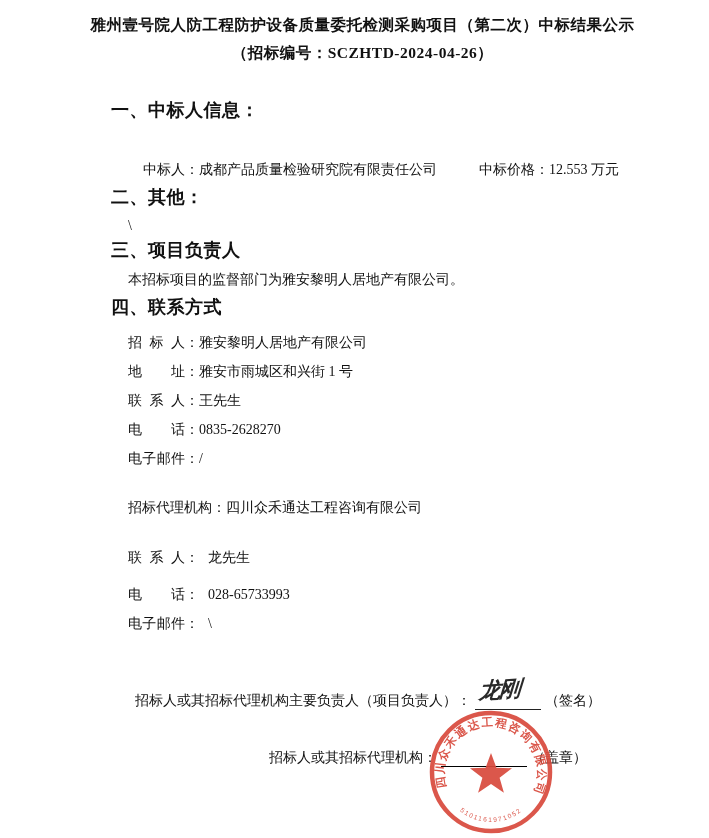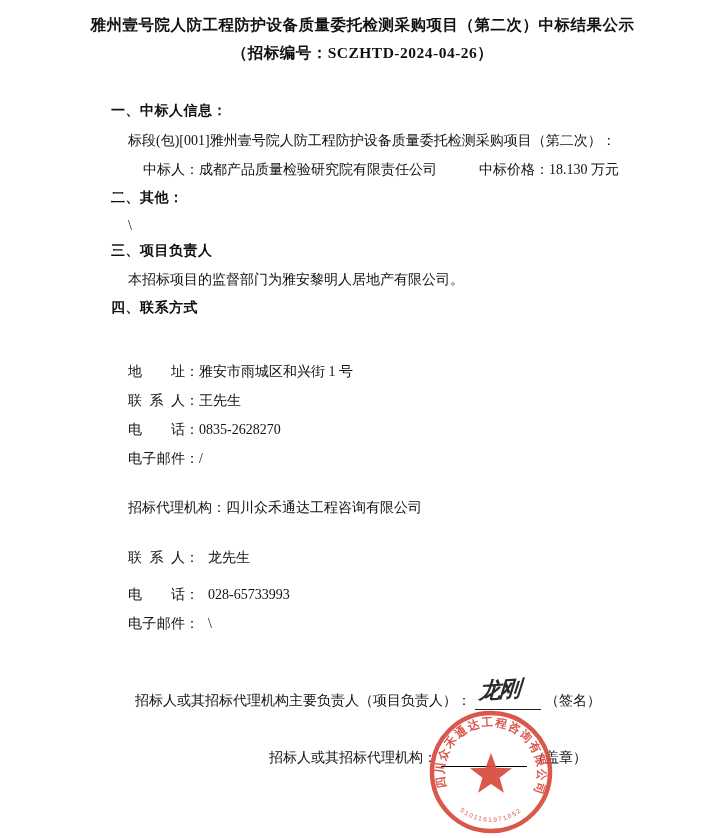--- a/index.html
+++ b/index.html
@@ -7,21 +7,21 @@
     position:relative;
     width:709px;height:838px;
     background:#ffffff;
     font-family:"Liberation Serif","DejaVu Serif",serif;
     font-size:14px;color:#111;
     overflow:hidden;
   }
   .line{position:absolute;line-height:19px;white-space:nowrap;margin-left:8px;}
   .center{left:0;width:709px;text-align:center;}
   .doc-title{font-size:15.5px;font-weight:bold;letter-spacing:.5px;}
-  .heading{font-family:"Liberation Sans","DejaVu Sans",sans-serif;font-weight:bold;font-size:14px;letter-spacing:.5px;}
+  .heading{font-family:"Liberation Sans","DejaVu Sans",sans-serif;font-weight:bold;font-size:18px;letter-spacing:.5px;}
   .lbl{display:inline-block;width:57px;text-align:justify;text-align-last:justify;}
   .lbl-wide{display:inline-block;text-align:center;}
   .gap8{display:inline-block;width:9px;}
   .gap40{display:inline-block;width:42px;}
   .sig-underline{
     display:inline-block;position:relative;width:66px;height:17px;
     border-bottom:1.6px solid #222;margin:0 4px;vertical-align:bottom;
   }
   .sig-name{
     position:absolute;left:4px;top:-12px;
@@ -38,34 +38,36 @@
 </head>
 <body>
 
 <div class="page">
 
   <div class="line center doc-title" style="top:15px">雅州壹号院人防工程防护设备质量委托检测采购项目（第二次）中标结果公示</div>
   <div class="line center doc-title" style="top:43px">（招标编号：SCZHTD-2024-04-26）</div>
 
   <div class="line heading" style="top:101px;left:103px">一、中标人信息：</div>
 
-  <div class="line" style="top:131px;left:120px">标段(包)[001]雅州壹号院人防工程防护设备质量委托检测采购项目（第二次）：</div>
 
   <div class="line" style="top:160px;left:135px">
-    <span>中标人：</span><span>成都产品质量检验研究院有限责任公司</span><span class="gap40"></span><span>中标价格：</span><span>18.130 万元</span>
+    <span>中标人：</span><span>成都产品质量检验研究院有限责任公司</span><span class="gap40"></span><span>中标价格：</span><span>12.553 万元</span>
   </div>
 
   <div class="line heading" style="top:188px;left:103px">二、其他：</div>
   <div class="line" style="top:216px;left:120px">\</div>
 
   <div class="line heading" style="top:241px;left:103px">三、项目负责人</div>
   <div class="line" style="top:270px;left:120px">本招标项目的监督部门为雅安黎明人居地产有限公司。</div>
 
   <div class="line heading" style="top:298px;left:103px">四、联系方式</div>
 
+  <div class="line" style="top:333px;left:120px">
+    <span class="lbl">招标人</span>：<span>雅安黎明人居地产有限公司</span>
+  </div>
   <div class="line" style="top:362px;left:120px">
     <span class="lbl">地址</span>：<span>雅安市雨城区和兴街 1 号</span>
   </div>
   <div class="line" style="top:391px;left:120px">
     <span class="lbl">联系人</span>：<span>王先生</span>
   </div>
   <div class="line" style="top:420px;left:120px">
     <span class="lbl">电话</span>：<span>0835-2628270</span>
   </div>
   <div class="line" style="top:449px;left:120px">

